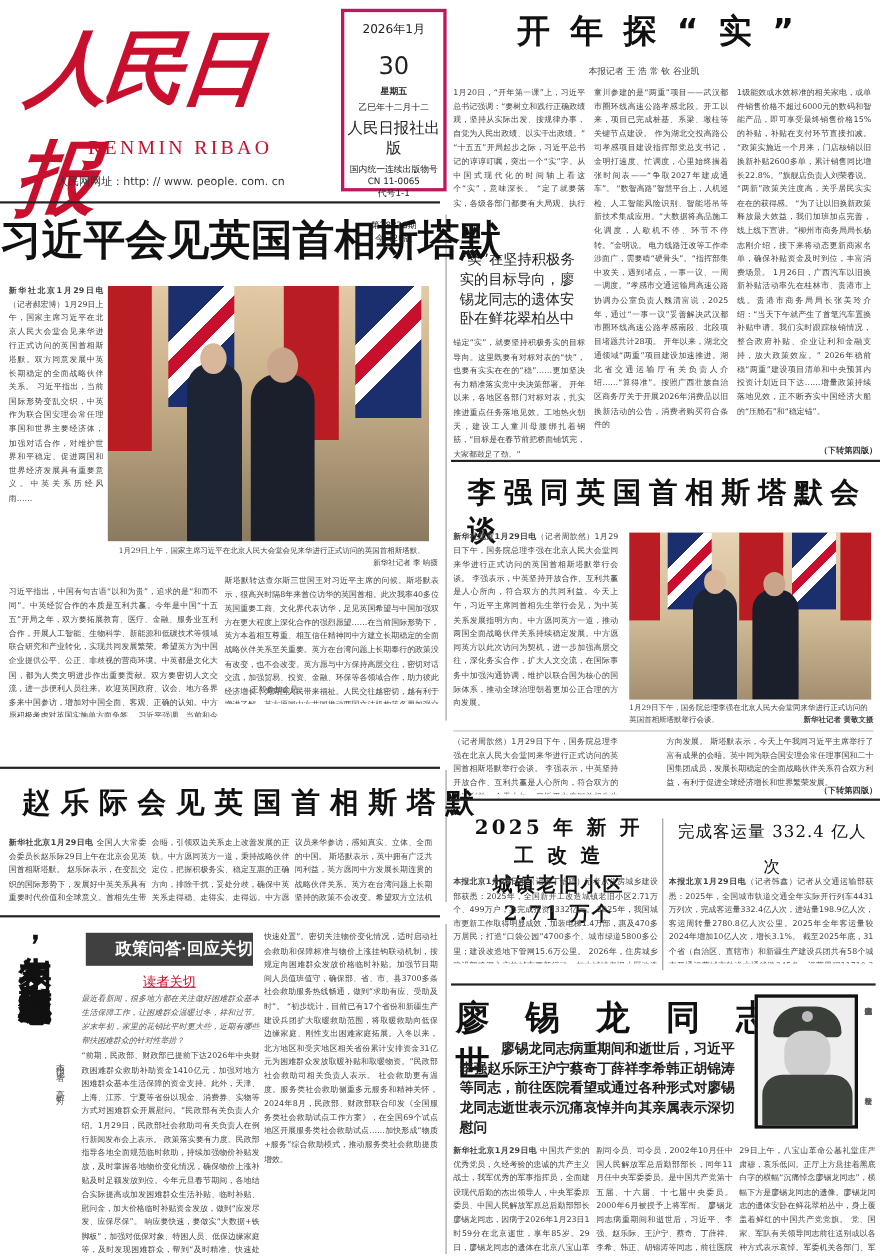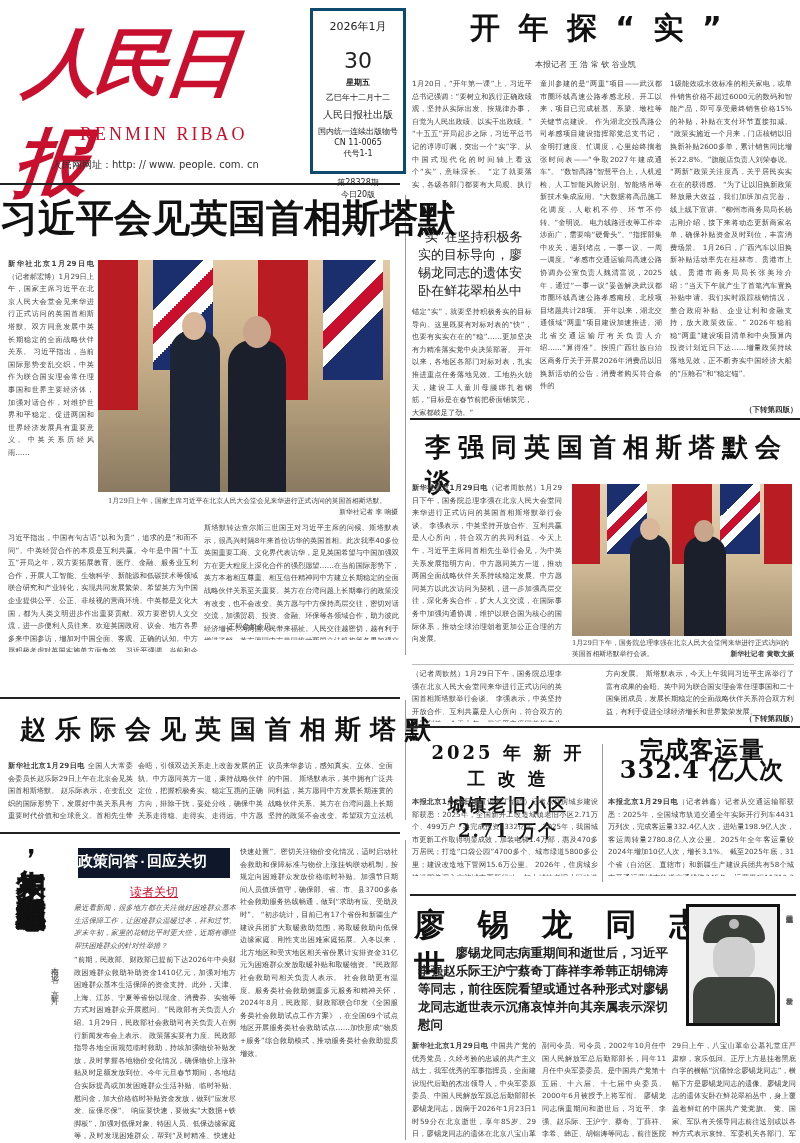--- a/index.html
+++ b/index.html
@@ -2,34 +2,34 @@
 <html><head>
 <meta charset="utf-8">
 <style>
 *{margin:0;padding:0;box-sizing:border-box}
 body{width:800px;height:1143px;background:#fff;font-family:"DejaVu Serif","Liberation Serif",serif;color:#222;overflow:hidden;position:relative}
 .abs{position:absolute}
 .masthead-logo{left:20px;top:12px;width:270px;height:110px}
 .logo-cn{font-family:"DejaVu Serif",serif;font-size:74px;color:#c8102e;font-weight:bold;letter-spacing:-4px;font-style:italic;line-height:100px;transform:skew(-6deg)}
 .logo-en{left:80px;top:124px;font-family:"Liberation Serif",serif;color:#c8102e;font-size:18px;letter-spacing:3px}
 .site-url{left:52px;top:158px;font-size:10px;font-family:"DejaVu Sans",sans-serif;color:#333}
-.datebox{left:310px;top:8px;width:96px;height:166px;border:3px solid #0c4a6e;text-align:center;font-family:"DejaVu Sans",sans-serif;color:#222}
+.datebox{left:310px;top:8px;width:96px;height:166px;border:3px solid #be185d;text-align:center;font-family:"DejaVu Sans",sans-serif;color:#222}
 .datebox .ym{font-size:11px;margin-top:8px}
 .datebox .day{font-size:22px;margin-top:14px}
 .datebox .s{font-size:8px;margin-top:4px}
-.datebox .m{font-size:10px;margin-top:5px}
+.datebox .m{font-size:14px;margin-top:5px}
 .col-text{font-size:7.2px;line-height:12.6px;color:#444;font-family:"DejaVu Sans",sans-serif;text-align:justify;overflow:hidden}
 .hr{background:#222}
 .vr{background:#999}
 h1,h2,h3{font-weight:bold}
 .photo{overflow:hidden}
 .flag-red{background:#b91c22}
 .gray-line{background:#bbb}
 .caption{font-size:6.8px;line-height:11px;color:#444;font-family:"DejaVu Serif",serif}
-.redbox{background:#0f172a;color:#fff;font-family:Liberation Mono, monospace;font-weight:bold;text-align:left}
+.redbox{background:#404040;color:#fff;font-family:Liberation Sans, sans-serif;font-weight:bold;text-align:right}
 .vtext{writing-mode:vertical-rl;text-orientation:upright}
 </style>
 </head>
 <body>
 
 <div class="abs masthead-logo">
   <div class="logo-cn">人民日报</div>
 </div>
 <div class="abs logo-en">RENMIN RIBAO</div>
 <div class="abs site-url">人民网网址：http: // www. people. com. cn</div>
@@ -120,21 +120,21 @@
 <div class="abs" style="left:418px;top:740px;width:180px;text-align:center;font-family:'DejaVu Serif',serif;color:#111">
   <div style="font-size:18px;letter-spacing:3px;line-height:26px;font-weight:bold">2025 年 新 开 工 改 造</div>
   <div style="font-size:18px;letter-spacing:2px;line-height:26px;font-weight:bold">城镇老旧小区 2.71 万个</div>
 </div>
 <div class="abs col-text" style="left:412px;top:796px;width:186px;height:80px">
   <b>本报北京1月29日电</b><span>（记者丁怡婷）记者从住房城乡建设部获悉：2025年，全国新开工改造城镇老旧小区2.71万个、499万户，共完成投资1332亿元。 2025年，我国城市更新工作取得明显成效，加装电梯1.4万部，惠及470多万居民；打造“口袋公园”4700多个、城市绿道5800多公里；建设改造地下管网15.6万公里。 2026年，住房城乡建设部将深入实施城市更新行动，加大城镇老旧小区改造力度，推进完整社区建设，更加注重“一老一小”，着力打造公共服务设施短板。</span>
 </div>
 <div class="abs vr" style="left:602px;top:744px;width:1px;height:138px"></div>
 
 <div class="abs" style="left:610px;top:740px;width:184px;text-align:center;font-family:'DejaVu Serif',serif;color:#111">
-  <div style="font-size:24px;letter-spacing:1px;line-height:20px;font-weight:bold">完成客运量 332.4 亿人次</div>
+  <div style="font-size:15px;letter-spacing:1px;line-height:32px;font-weight:normal">完成客运量 332.4 亿人次</div>
 </div>
 <div class="abs col-text" style="left:608px;top:796px;width:186px;height:80px">
   <b>本报北京1月29日电</b><span>（记者韩鑫）记者从交通运输部获悉：2025年，全国城市轨道交通全年实际开行列车4431万列次，完成客运量332.4亿人次，进站量198.9亿人次，客运周转量2780.8亿人次公里。2025年全年客运量较2024年增加10亿人次，增长3.1%。 截至2025年底，31个省（自治区、直辖市）和新疆生产建设兵团共有58个城市开通运营城市轨道交通线路345条，运营里程11710.3公里。年内新开通运营线路29条，运营里程764.7公里。</span>
 </div>
 
 <div class="abs hr" style="left:410px;top:894px;width:386px;height:2px"></div>
 
 <div class="abs vtext" style="left:14px;top:846px;width:34px;height:296px;font-size:30px;line-height:34px;font-family:'DejaVu Sans',sans-serif;font-weight:bold;color:#111;letter-spacing:0px">岁末年初，如何把温暖送到困难群众心坎上</div>
 <div class="abs vtext" style="left:48px;top:960px;height:90px;font-size:8px;color:#555;letter-spacing:3px">本报记者 高矿舟</div>
 

